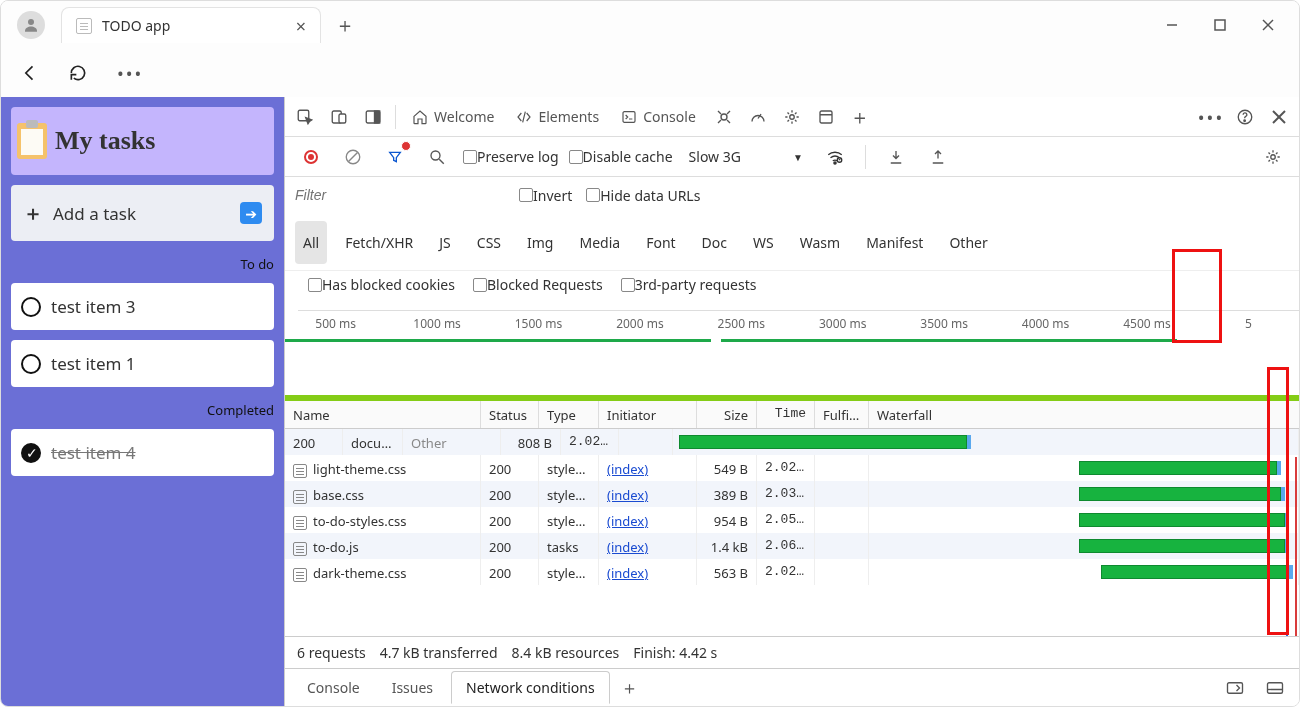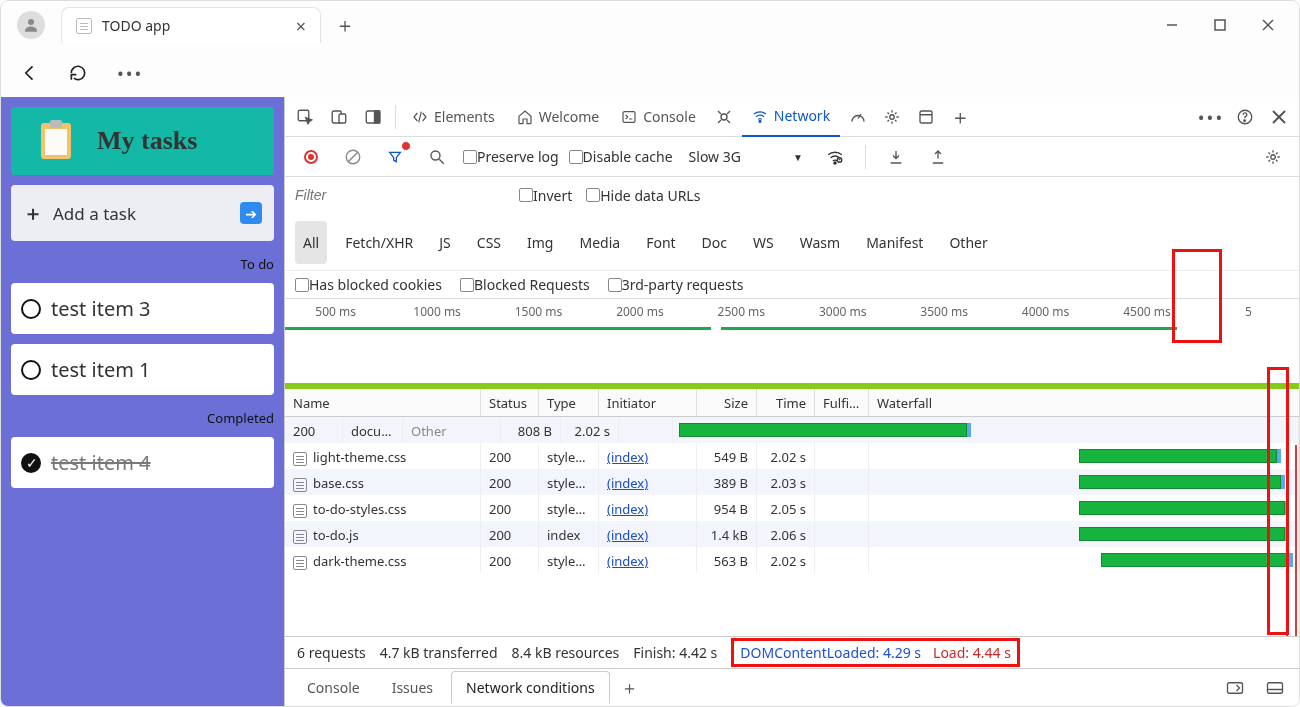--- a/index.html
+++ b/index.html
@@ -67,37 +67,37 @@
 
   
   .app {
     width: 284px;
     background: #6b6fd6;
     padding: 10px;
     display:flex; flex-direction:column; gap:10px;
     border-right: 1px solid #ccc;
   }
   .app-header{
-    display:flex; align-items:center; gap:26px; background:#14b8a6; border-radius:4px;
-    padding: 16px 30px;
+    display:flex; align-items:center; gap:8px; background:#c4b5fd; border-radius:4px;
+    padding: 16px 6px;
   }
   .app-header .clip-icon{ width:30px; height:36px; background:#f5c26b; border-radius:3px; position:relative;}
   .app-header .clip-icon::before{content:""; position:absolute; left:4px; right:4px; top:6px; bottom:4px; background:#fdfbf5;}
   .app-header .clip-icon::after{content:""; position:absolute; left:9px; right:9px; top:-3px; height:8px; background:#bbb; border-radius:2px;}
   .app-header h1{ font-size:26px; font-weight:700; font-family: Georgia, serif;}
   .add-task{
     display:flex; align-items:center; gap:10px; background:#eceef4; border-radius:4px;
     padding: 14px 12px; font-size:17px; color:#333;
   }
   .add-task .plus{ font-size:20px; font-weight:bold;}
   .add-task .arrow-sq{ margin-left:auto; width:22px; height:22px; background:#2e8bf0; border-radius:4px; display:flex; align-items:center; justify-content:center; color:#fff; font-size:14px;}
   .section-label{ text-align:right; font-size:13px; color:#111; margin-top:4px;}
   .task-item{
     display:flex; align-items:center; gap:10px; background:#fff; border-radius:4px;
-    padding: 12px 10px; font-size:20px;
+    padding: 12px 10px; font-size:17px;
   }
   .task-item .circle{ width:20px; height:20px; border:2px solid #111; border-radius:50%;}
   .task-item.done .circle{ background:#111; position:relative;}
   .task-item.done .circle::after{ content:"✓"; color:#fff; position:absolute; left:3px; top:-2px; font-size:14px;}
   .task-item.done span{ text-decoration: line-through; color:#777;}
 
   
   .devtools{
     flex:1; display:flex; flex-direction:column; min-width:0; background:#fff;
   }
@@ -129,21 +129,21 @@
     display:flex; align-items:center; gap:14px; padding:6px 10px; font-size:14px; color:#333;
     border-bottom:1px solid #eee; flex-wrap:wrap;
   }
   .filter-input{
     width:210px; height:24px; border:none; border-bottom:1px solid transparent; font-size:14px; color:#888;
     background:transparent; font-style:italic;
   }
   .pill{ padding:12px 8px; border-radius:4px;}
   .pill.active{ background:#e5e5e5;}
   .dt-filters2{
-    display:flex; align-items:center; gap:18px; padding:4px 10px 4px; font-size:14px; border-bottom:1px solid #ddd;
+    display:flex; align-items:center; gap:18px; padding:4px 10px 16px; font-size:14px; border-bottom:1px solid #ddd;margin-left:13px;
   }
 
   
   .overview{
     height:90px; border-bottom:6px solid #84cc16; position:relative; padding-top:4px;
   }
   .ov-ticks{ display:flex; font-size:12px; color:#666;}
   .ov-tick{ flex:1; text-align:center; position:relative;}
   .ov-body{ position:absolute; left:0; right:0; top:22px; bottom:0;}
   .ov-line{ position:absolute; left:0; top:6px; height:3px; background:#1ea94a;}
@@ -151,21 +151,21 @@
   
   .grid-header{
     display:flex; height:28px; align-items:stretch; border-bottom:1px solid #ccc; font-size:13px; color:#333; background:#fafafa;
   }
   .col{ padding:5px 8px; border-right:1px solid #ddd; overflow:hidden; text-overflow:ellipsis; white-space:nowrap;}
   .c-name{ width:196px;}
   .c-status{ width:58px;}
   .c-type{ width:60px;}
   .c-init{ width:98px;}
   .c-size{ width:60px; text-align:right;}
-  .c-time{ width:58px; text-align:right;}
+  .c-time{ width:58px; text-align:right;font-family:Liberation Mono, monospace;}
   .c-fulfil{ width:54px;}
   .c-waterfall{ flex:1; position:relative; border-right:none;}
   .grid-body{ flex:1; overflow:hidden; position:relative;}
   .row{ display:flex; height:26px; align-items:stretch; font-size:13px;}
   .row:nth-child(even){ background:#f2f5fb;}
   .row .col{ border-right:1px solid #eee;}
   .file-ic{ display:inline-block; width:14px; height:14px; border:1px solid #888; border-radius:2px; margin-right:6px; vertical-align:middle; position:relative;}
   .file-ic::after{content:""; position:absolute; left:2px; right:2px; top:3px; height:1px; background:#888; box-shadow:0 3px 0 #888, 0 6px 0 #888;}
   .link{ color:#1a4bd1; text-decoration:underline;}
   .muted{ color:#888;}
@@ -293,49 +293,42 @@
         </div>
       <div class="dt-ic">
           <svg width="18" height="18" viewBox="0 0 24 24" fill="none" stroke="#555" stroke-width="1.8">
             <rect x="3" y="4" width="18" height="16" rx="2"></rect>
             <rect x="14" y="4" width="7" height="16" fill="#555"></rect>
           </svg>
         </div>
       <div class="dt-divider"></div>
       <div class="dt-tab">
           <svg width="16" height="16" viewBox="0 0 24 24" fill="none" stroke="#555" stroke-width="1.8">
-            <path d="M8 6l-5 6 5 6M16 6l5 6-5 6M14 4l-4 16"></path>
-          </svg>
-          <span>Elements</span>
+            <path d="M3 11l9-8 9 8v10a1 1 0 0 1-1 1h-5v-7h-6v7H4a1 1 0 0 1-1-1z"></path>
+          </svg>
+          <span>Welcome</span>
         </div>
       <div class="dt-tab">
           <svg width="16" height="16" viewBox="0 0 24 24" fill="none" stroke="#555" stroke-width="1.8">
-            <path d="M3 11l9-8 9 8v10a1 1 0 0 1-1 1h-5v-7h-6v7H4a1 1 0 0 1-1-1z"></path>
-          </svg>
-          <span>Welcome</span>
+            <path d="M8 6l-5 6 5 6M16 6l5 6-5 6M14 4l-4 16"></path>
+          </svg>
+          <span>Elements</span>
         </div>
       <div class="dt-tab">
           <svg width="16" height="16" viewBox="0 0 24 24" fill="none" stroke="#555" stroke-width="1.8">
             <rect x="3" y="4" width="18" height="16" rx="2"></rect>
             <path d="M7 9l3 3-3 3M12 15h5"></path>
           </svg>
           <span>Console</span>
         </div>
       <div class="dt-ic">
           <svg width="18" height="18" viewBox="0 0 24 24" fill="none" stroke="#555" stroke-width="1.8">
             <circle cx="12" cy="12" r="4"></circle>
             <path d="M4 4l4 4M20 4l-4 4M4 20l4-4M20 20l-4-4"></path>
           </svg>
-        </div>
-      <div class="dt-tab active">
-          <svg width="16" height="16" viewBox="0 0 24 24" fill="none" stroke="#0b57d0" stroke-width="1.8">
-            <path d="M3 9a14 14 0 0 1 18 0M6 13a10 10 0 0 1 12 0M9 17a6 6 0 0 1 6 0"></path>
-            <circle cx="12" cy="20" r="1.5" fill="#0b57d0"></circle>
-          </svg>
-          <span>Network</span>
         </div>
       <div class="dt-ic">
           <svg width="18" height="18" viewBox="0 0 24 24" fill="none" stroke="#555" stroke-width="1.8">
             <path d="M4 18a8 8 0 1 1 16 0"></path>
             <path d="M12 14l4-6"></path>
           </svg>
         </div>
       <div class="dt-ic">
           <svg width="18" height="18" viewBox="0 0 24 24" fill="none" stroke="#555" stroke-width="1.8">
             <circle cx="12" cy="12" r="3"></circle>
@@ -553,21 +546,21 @@
           <div class="col c-time">2.05 s</div>
           <div class="col c-fulfil"></div>
           <div class="col c-waterfall">
             <div class="wf-bar" style="left:49%; width:48%;"></div>
             <div class="wf-tail" style="left:97%;"></div>
           </div>
         </div>
         <div class="row">
           <div class="col c-name"><span class="file-ic"></span>to-do.js</div>
           <div class="col c-status">200</div>
-          <div class="col c-type">index</div>
+          <div class="col c-type">tasks</div>
           <div class="col c-init"><span class="link">(index)</span></div>
           <div class="col c-size">1.4 kB</div>
           <div class="col c-time">2.06 s</div>
           <div class="col c-fulfil"></div>
           <div class="col c-waterfall">
             <div class="wf-bar" style="left:49%; width:48%;"></div>
             <div class="wf-tail" style="left:97%;"></div>
           </div>
         </div>
         <div class="row">
@@ -583,24 +576,20 @@
             <div class="wf-tail" style="left:98%;"></div>
           </div>
         </div>
       </div>
 
     <div class="status-bar">
       <span>6 requests</span>
       <span>4.7 kB transferred</span>
       <span>8.4 kB resources</span>
       <span>Finish: 4.42 s</span>
-      <span class="status-box">
-        <span class="dcl">DOMContentLoaded: 4.29 s</span>
-        <span class="load">Load: 4.44 s</span>
-      </span>
     </div>
 
     <div class="drawer">
       <div class="drawer-tab"><span>Console</span></div>
       <div class="drawer-tab"><span>Issues</span></div>
       <div class="drawer-tab active"><span>Network conditions</span></div>
       <div class="dt-ic" style="font-size:18px;">＋</div>
       <div class="drawer-right">
         <div class="dt-ic">
             <svg width="18" height="14" viewBox="0 0 24 18" fill="none" stroke="#555" stroke-width="1.8">

